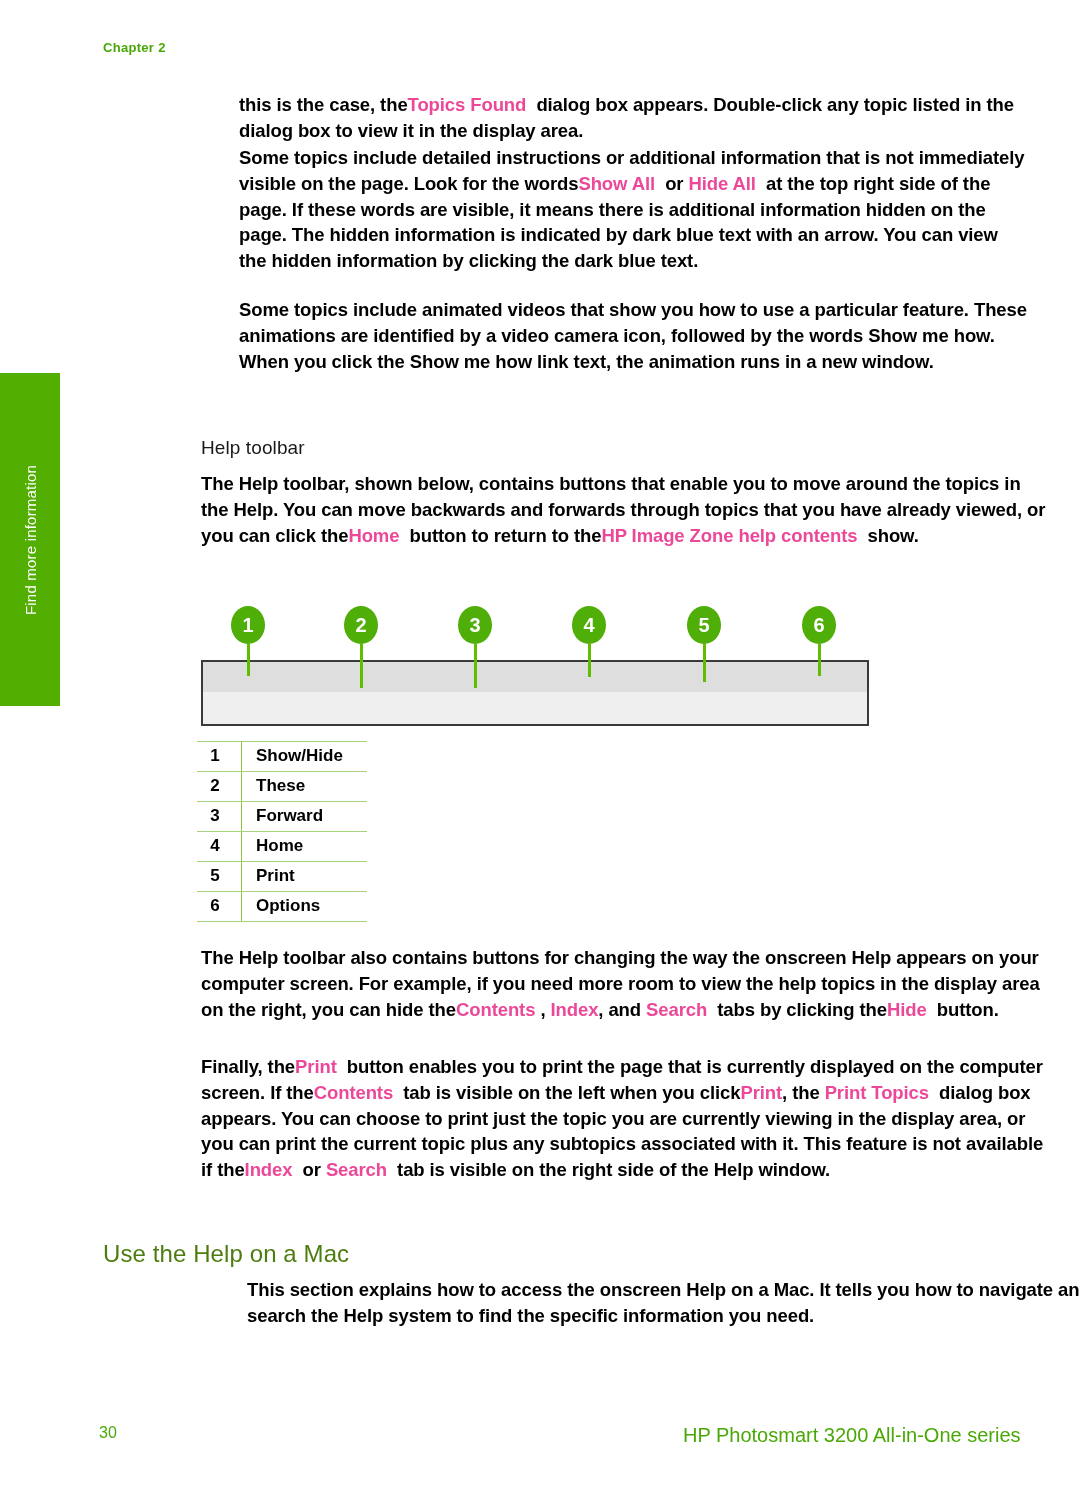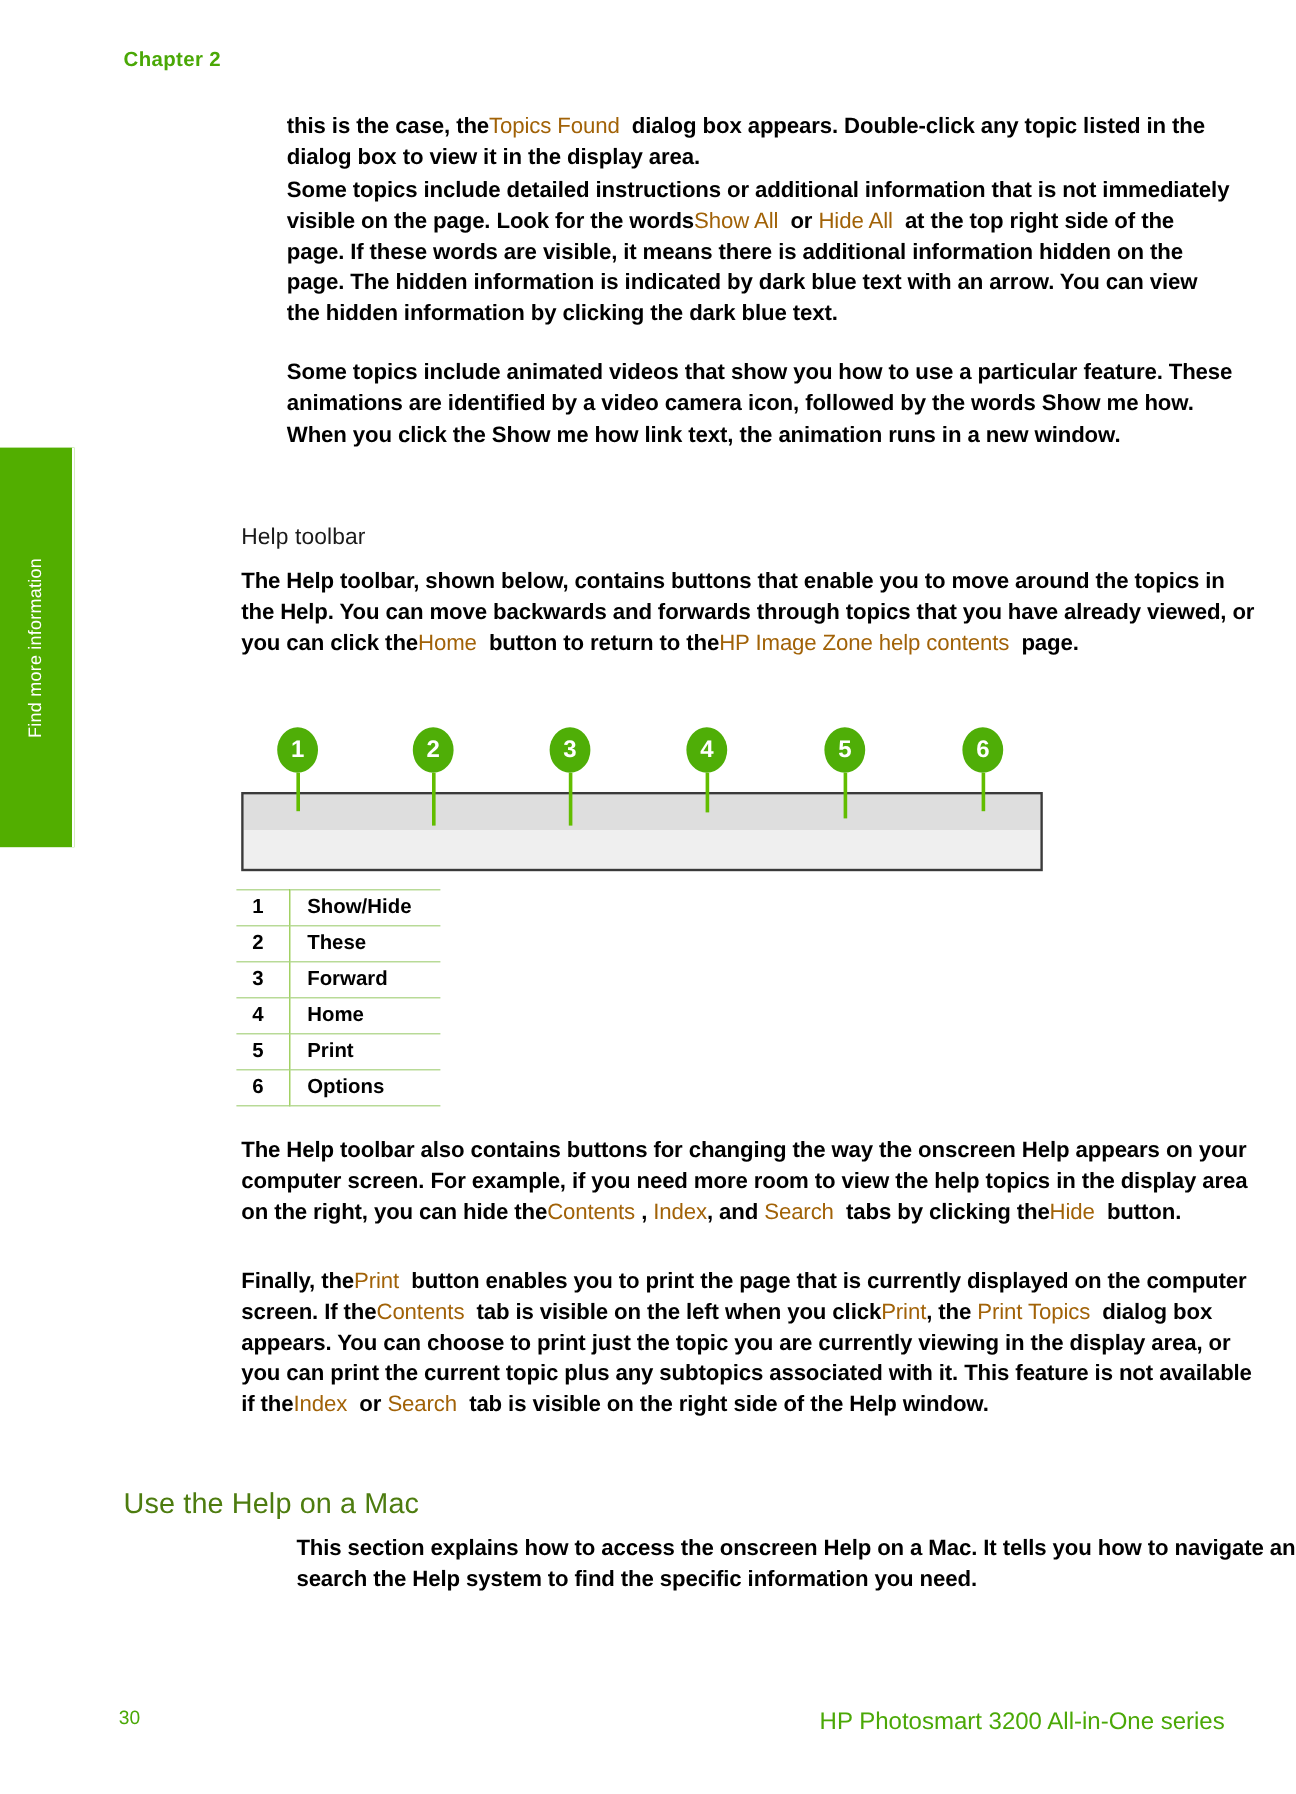--- a/index.html
+++ b/index.html
@@ -37,21 +37,21 @@
     color: #ffffff;
     font-size: 15px;
     letter-spacing: 0.2px;
   }
 
   
   #chapter-label {
     position: absolute;
     left: 103px;
     top: 40px;
-    font-size: 17px;
+    font-size: 13px;
     font-weight: bold;
     color: #4aa806;
     letter-spacing: 0.3px;
   }
 
   
   #content {
     position: absolute;
     left: 0;
     top: 0;
@@ -64,22 +64,22 @@
     font-weight: bold;
     line-height: 25.8px;
     color: #000000;
     letter-spacing: -0.1px;
   }
   .para.indent {
     left: 239px;
     width: 790px;
   }
   .lk {
-    color: #a16207;
-    font-weight: normal;
+    color: #ec4899;
+    font-weight: bold;
   }
 
   
   .subhead {
     position: absolute;
     left: 201px;
     font-size: 19px;
     font-weight: normal;
     color: #1a1a1a;
     letter-spacing: 0.1px;
@@ -212,21 +212,21 @@
 
   <div class="para indent" style="top:145px;">
     <span>Some topics include detailed instructions or additional information that is not immediately visible on the page. Look for the words</span><span class="lk">Show All</span>&nbsp; <span>or</span> <span class="lk">Hide All</span>&nbsp; <span>at the top right side of the page. If these words are visible, it means there is additional information hidden on the page. The hidden information is indicated by dark blue text with an arrow. You can view the hidden information by clicking the dark blue text.</span>
   </div>
 
   <div class="para indent" style="top:297px;">Some topics include animated videos that show you how to use a particular feature. These animations are identified by a video camera icon, followed by the words Show me how. When you click the Show me how link text, the animation runs in a new window.</div>
 
   <div class="subhead" style="top:437px;text-align:right;">Help toolbar</div>
 
   <div class="para shifted" style="top:471px;">
-    <span>The Help toolbar, shown below, contains buttons that enable you to move around the topics in the Help. You can move backwards and forwards through topics that you have already viewed, or you can click the</span><span class="lk">Home</span>&nbsp; <span>button to return to the</span><span class="lk">HP Image Zone help contents</span>&nbsp; <span>page.</span>
+    <span>The Help toolbar, shown below, contains buttons that enable you to move around the topics in the Help. You can move backwards and forwards through topics that you have already viewed, or you can click the</span><span class="lk">Home</span>&nbsp; <span>button to return to the</span><span class="lk">HP Image Zone help contents</span>&nbsp; <span>show.</span>
   </div>
 
   <div id="figure">
     <div id="toolbar-image"></div>
 
     <div class="callout" style="left:47px;">
       <div class="bubble">1</div>
     </div>
     <div class="leader" style="left:47px; top:44px; height:32px;"></div>
 

